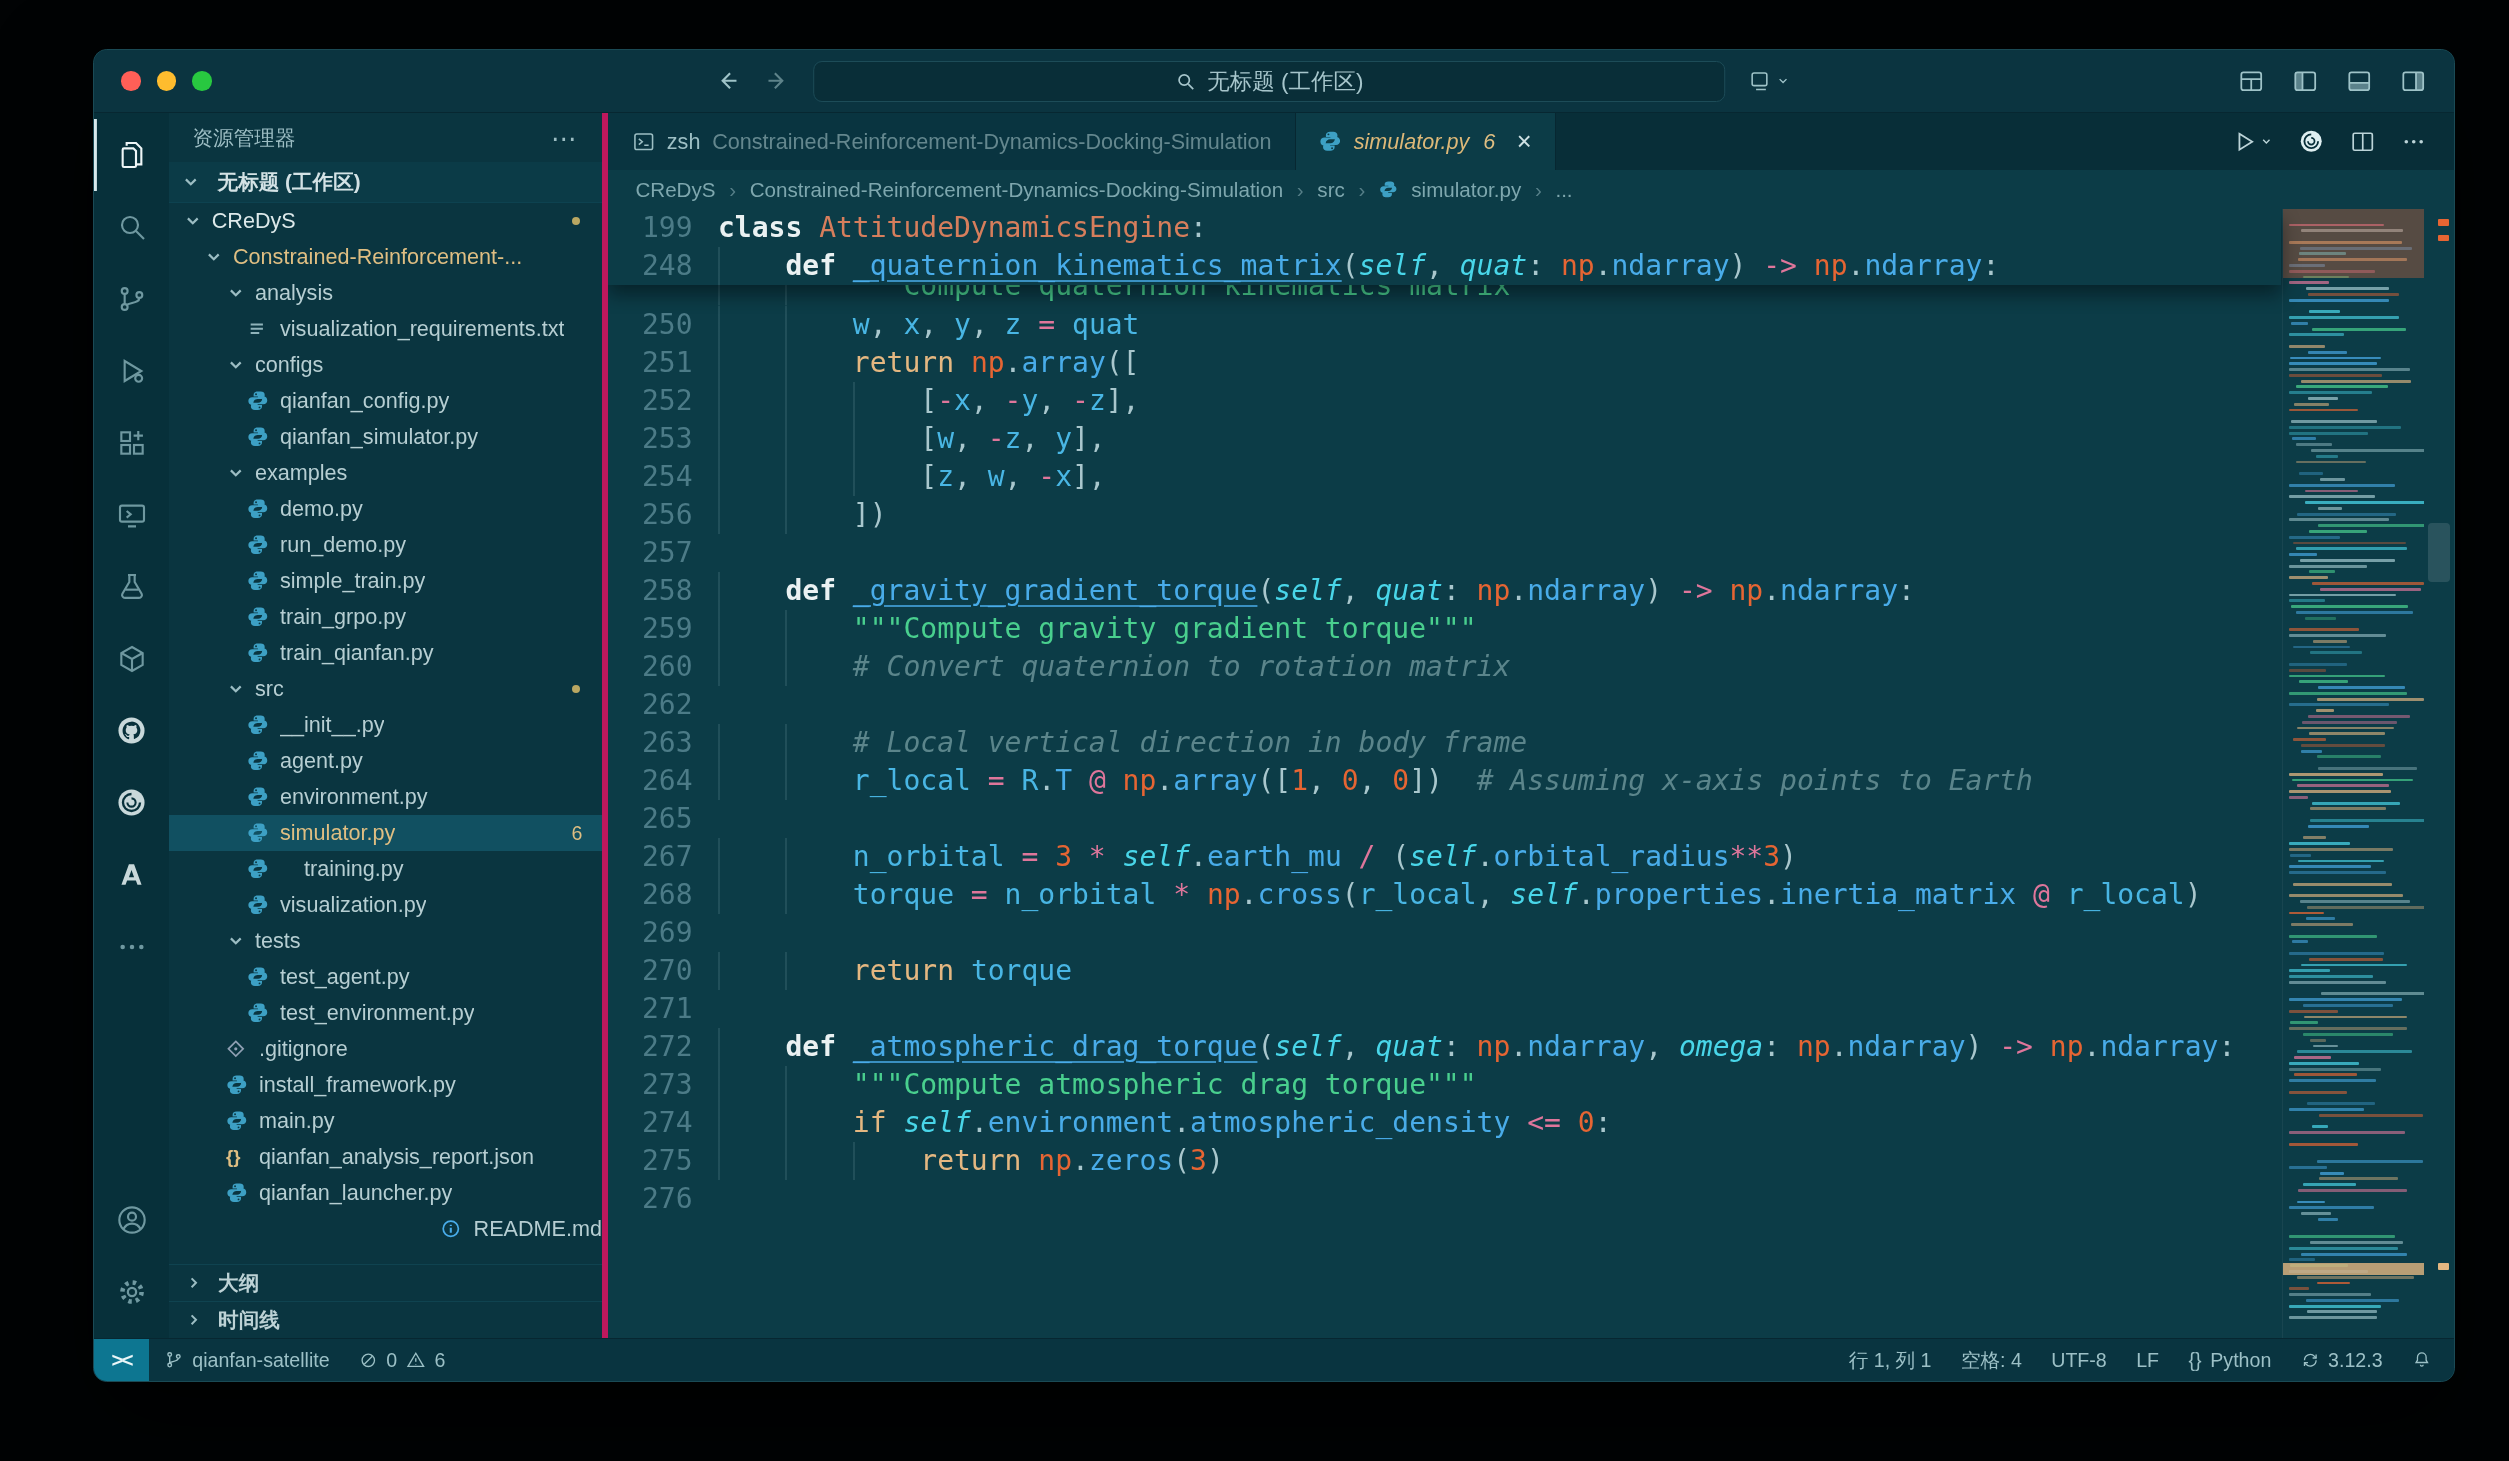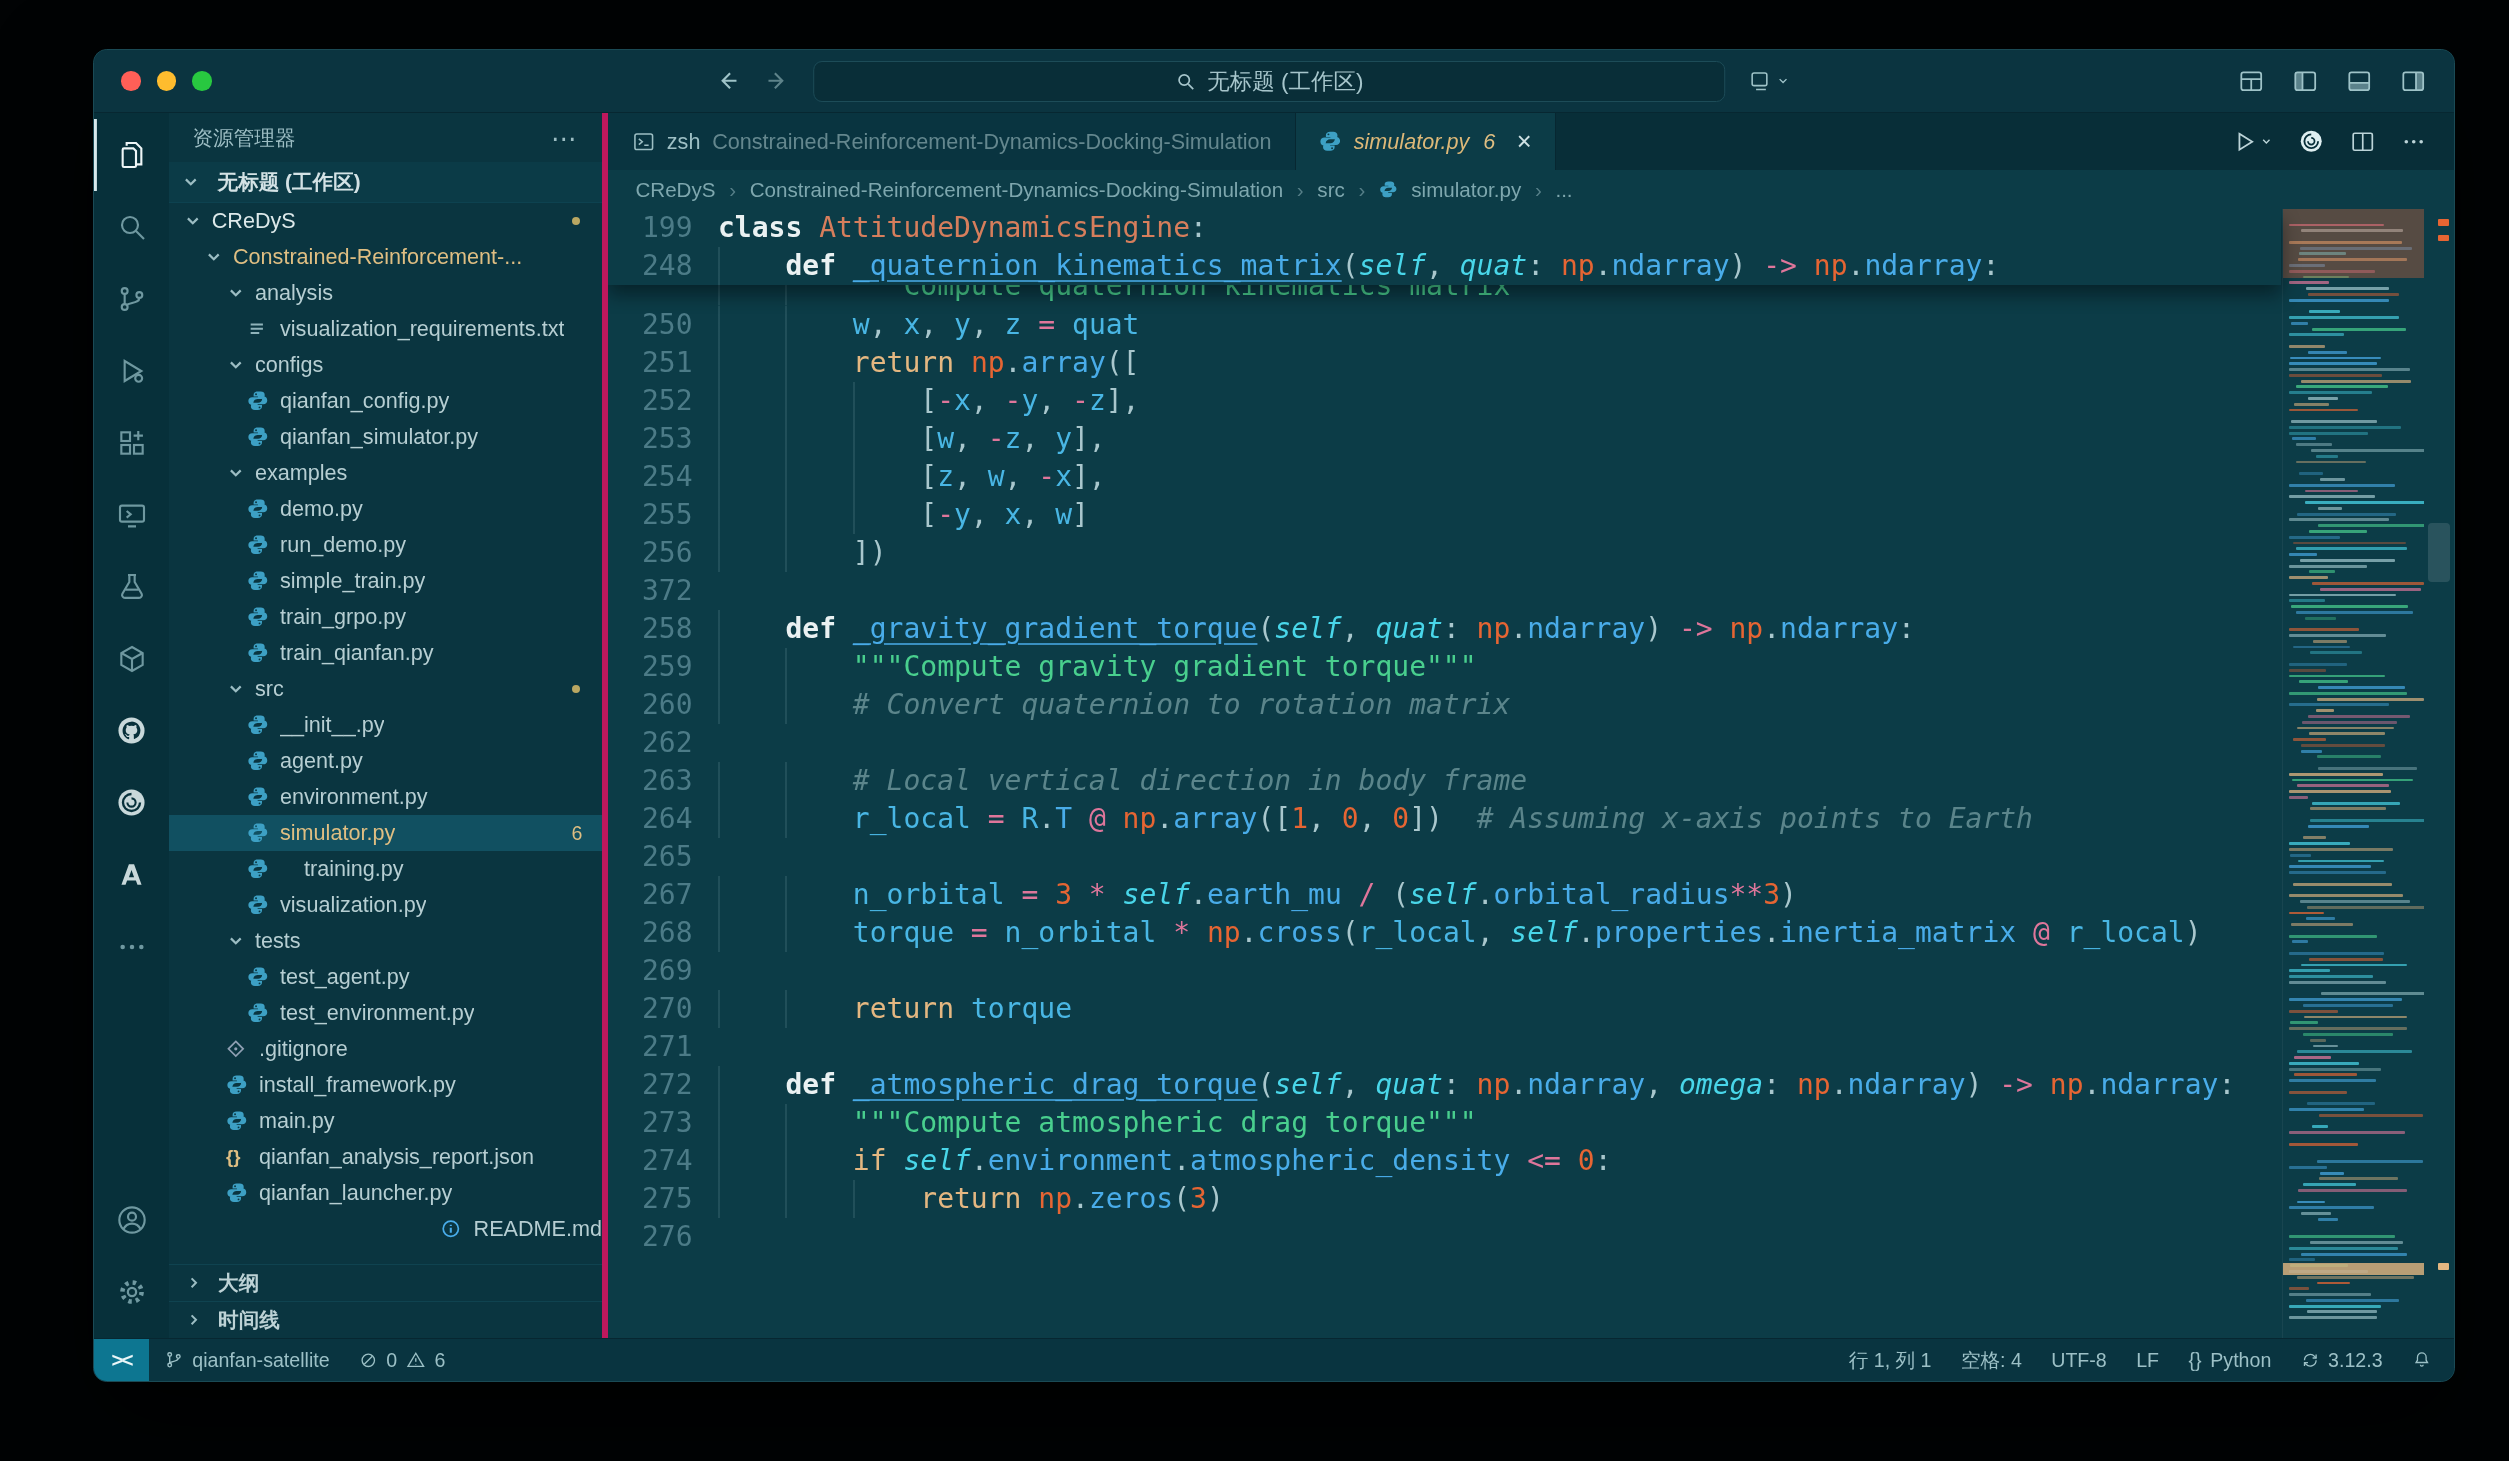--- a/index.html
+++ b/index.html
@@ -658,23 +658,22 @@
           </div>
         <div class="partial">
             <div class="codeline"><span class="lnum"></span><span class="ltext"><span class="indent" style="width:8ch"></span><span class="tk-s">"""Compute quaternion kinematics matrix"""</span></span></div>
           </div>
         <div class="code-lines">
             <div class="codeline"><span class="lnum">250</span><span class="ltext"><span class="indent" style="width:8ch"></span><span class="tk-v">w</span><span class="tk-t">, </span><span class="tk-v">x</span><span class="tk-t">, </span><span class="tk-v">y</span><span class="tk-t">, </span><span class="tk-v">z</span><span class="tk-o"> = </span><span class="tk-v">quat</span></span></div>
             <div class="codeline"><span class="lnum">251</span><span class="ltext"><span class="indent" style="width:8ch"></span><span class="tk-kc">return </span><span class="tk-n">np</span><span class="tk-t">.</span><span class="tk-p">array</span><span class="tk-t">([</span></span></div>
             <div class="codeline"><span class="lnum">252</span><span class="ltext"><span class="indent" style="width:12ch"></span><span class="tk-t">[</span><span class="tk-o">-</span><span class="tk-v">x</span><span class="tk-t">, </span><span class="tk-o">-</span><span class="tk-v">y</span><span class="tk-t">, </span><span class="tk-o">-</span><span class="tk-v">z</span><span class="tk-t">],</span></span></div>
             <div class="codeline"><span class="lnum">253</span><span class="ltext"><span class="indent" style="width:12ch"></span><span class="tk-t">[</span><span class="tk-v">w</span><span class="tk-t">, </span><span class="tk-o">-</span><span class="tk-v">z</span><span class="tk-t">, </span><span class="tk-v">y</span><span class="tk-t">],</span></span></div>
             <div class="codeline"><span class="lnum">254</span><span class="ltext"><span class="indent" style="width:12ch"></span><span class="tk-t">[</span><span class="tk-v">z</span><span class="tk-t">, </span><span class="tk-v">w</span><span class="tk-t">, </span><span class="tk-o">-</span><span class="tk-v">x</span><span class="tk-t">],</span></span></div>
-            <div class="codeline"><span class="lnum">255</span><span class="ltext"><span class="indent" style="width:12ch"></span><span class="tk-t">[</span><span class="tk-o">-</span><span class="tk-v">y</span><span class="tk-t">, </span><span class="tk-v">x</span><span class="tk-t">, </span><span class="tk-v">w</span><span class="tk-t">]</span></span></div>
             <div class="codeline"><span class="lnum">256</span><span class="ltext"><span class="indent" style="width:8ch"></span><span class="tk-t">])</span></span></div>
-            <div class="codeline"><span class="lnum">372</span><span class="ltext"></span></div>
+            <div class="codeline"><span class="lnum">257</span><span class="ltext"></span></div>
             <div class="codeline"><span class="lnum">258</span><span class="ltext"><span class="indent" style="width:4ch"></span><span class="tk-k">def </span><span class="tk-fn">_gravity_gradient_torque</span><span class="tk-t">(</span><span class="tk-i">self</span><span class="tk-t">, </span><span class="tk-i">quat</span><span class="tk-t">: </span><span class="tk-n">np</span><span class="tk-t">.</span><span class="tk-p">ndarray</span><span class="tk-t">) </span><span class="tk-o">-&gt;</span><span class="tk-t"> </span><span class="tk-n">np</span><span class="tk-t">.</span><span class="tk-p">ndarray</span><span class="tk-t">:</span></span></div>
             <div class="codeline"><span class="lnum">259</span><span class="ltext"><span class="indent" style="width:8ch"></span><span class="tk-s">"""Compute gravity gradient torque"""</span></span></div>
             <div class="codeline"><span class="lnum">260</span><span class="ltext"><span class="indent" style="width:8ch"></span><span class="tk-c"># Convert quaternion to rotation matrix</span></span></div>
             <div class="codeline"><span class="lnum">262</span><span class="ltext"></span></div>
             <div class="codeline"><span class="lnum">263</span><span class="ltext"><span class="indent" style="width:8ch"></span><span class="tk-c"># Local vertical direction in body frame</span></span></div>
             <div class="codeline"><span class="lnum">264</span><span class="ltext"><span class="indent" style="width:8ch"></span><span class="tk-v">r_local</span><span class="tk-o"> = </span><span class="tk-v">R</span><span class="tk-t">.</span><span class="tk-p">T</span><span class="tk-o"> @ </span><span class="tk-n">np</span><span class="tk-t">.</span><span class="tk-p">array</span><span class="tk-t">([</span><span class="tk-n">1</span><span class="tk-t">, </span><span class="tk-n">0</span><span class="tk-t">, </span><span class="tk-n">0</span><span class="tk-t">])  </span><span class="tk-c"># Assuming x-axis points to Earth</span></span></div>
             <div class="codeline"><span class="lnum">265</span><span class="ltext"></span></div>
             <div class="codeline"><span class="lnum">267</span><span class="ltext"><span class="indent" style="width:8ch"></span><span class="tk-v">n_orbital</span><span class="tk-o"> = </span><span class="tk-n">3</span><span class="tk-o"> * </span><span class="tk-i">self</span><span class="tk-t">.</span><span class="tk-p">earth_mu</span><span class="tk-o"> / </span><span class="tk-t">(</span><span class="tk-i">self</span><span class="tk-t">.</span><span class="tk-p">orbital_radius</span><span class="tk-o">**</span><span class="tk-n">3</span><span class="tk-t">)</span></span></div>
             <div class="codeline"><span class="lnum">268</span><span class="ltext"><span class="indent" style="width:8ch"></span><span class="tk-v">torque</span><span class="tk-o"> = </span><span class="tk-v">n_orbital</span><span class="tk-o"> * </span><span class="tk-n">np</span><span class="tk-t">.</span><span class="tk-p">cross</span><span class="tk-t">(</span><span class="tk-v">r_local</span><span class="tk-t">, </span><span class="tk-i">self</span><span class="tk-t">.</span><span class="tk-p">properties</span><span class="tk-t">.</span><span class="tk-p">inertia_matrix</span><span class="tk-o"> @ </span><span class="tk-v">r_local</span><span class="tk-t">)</span></span></div>
             <div class="codeline"><span class="lnum">269</span><span class="ltext"></span></div>

